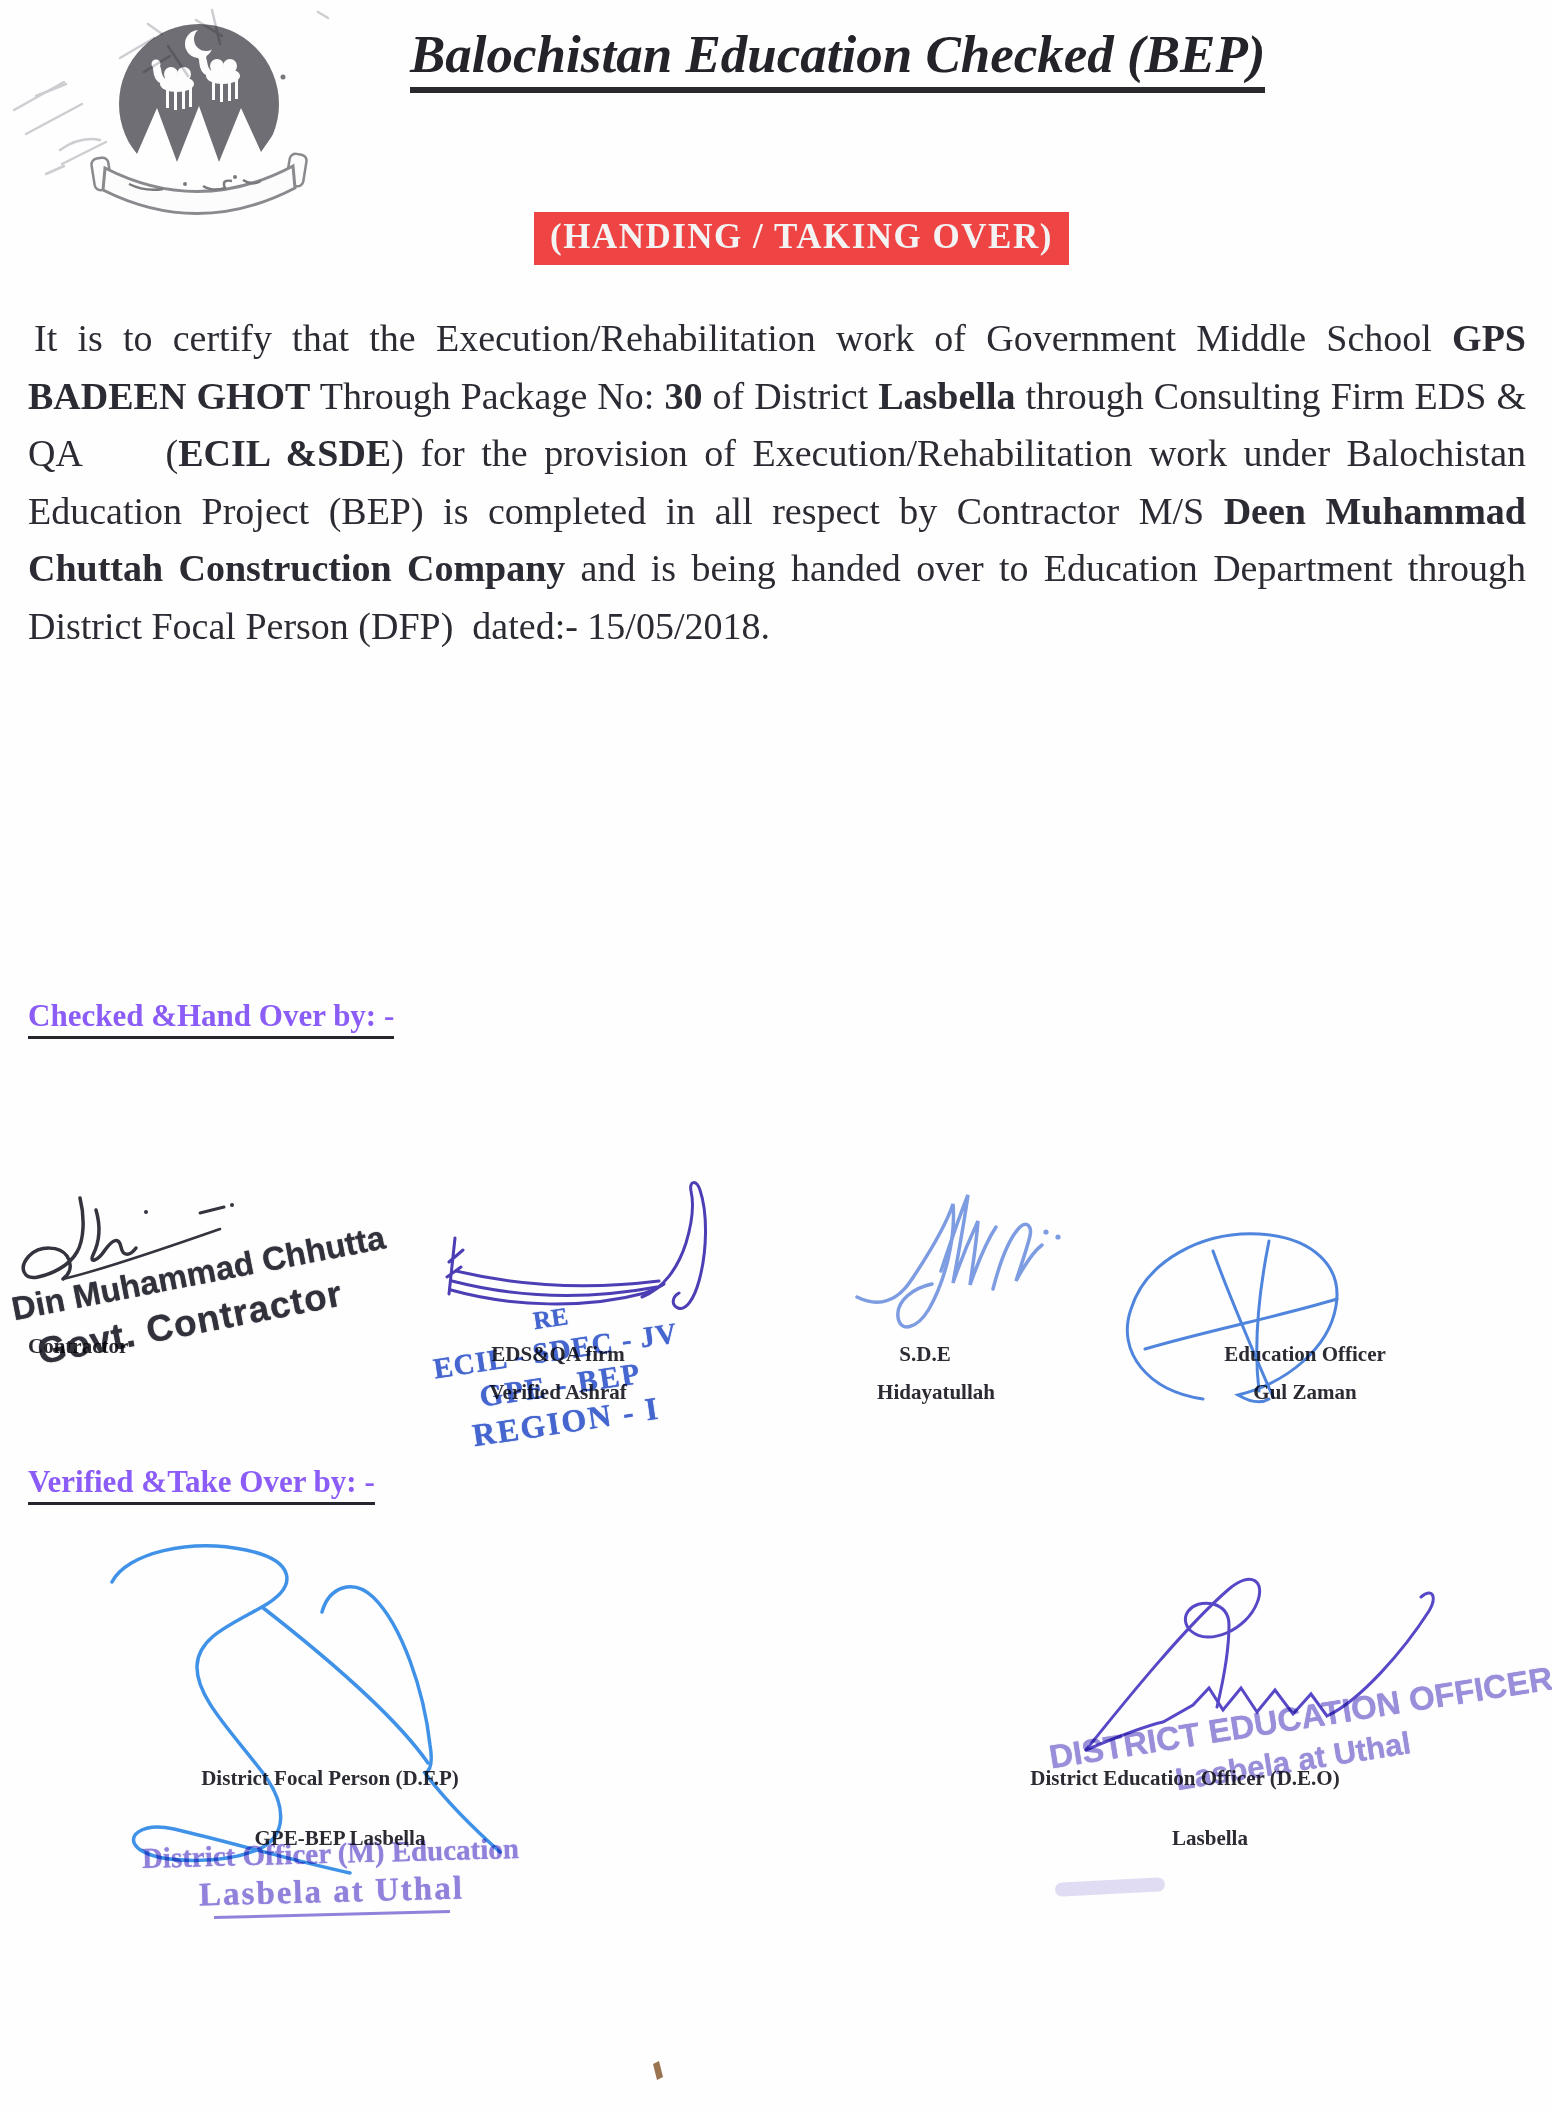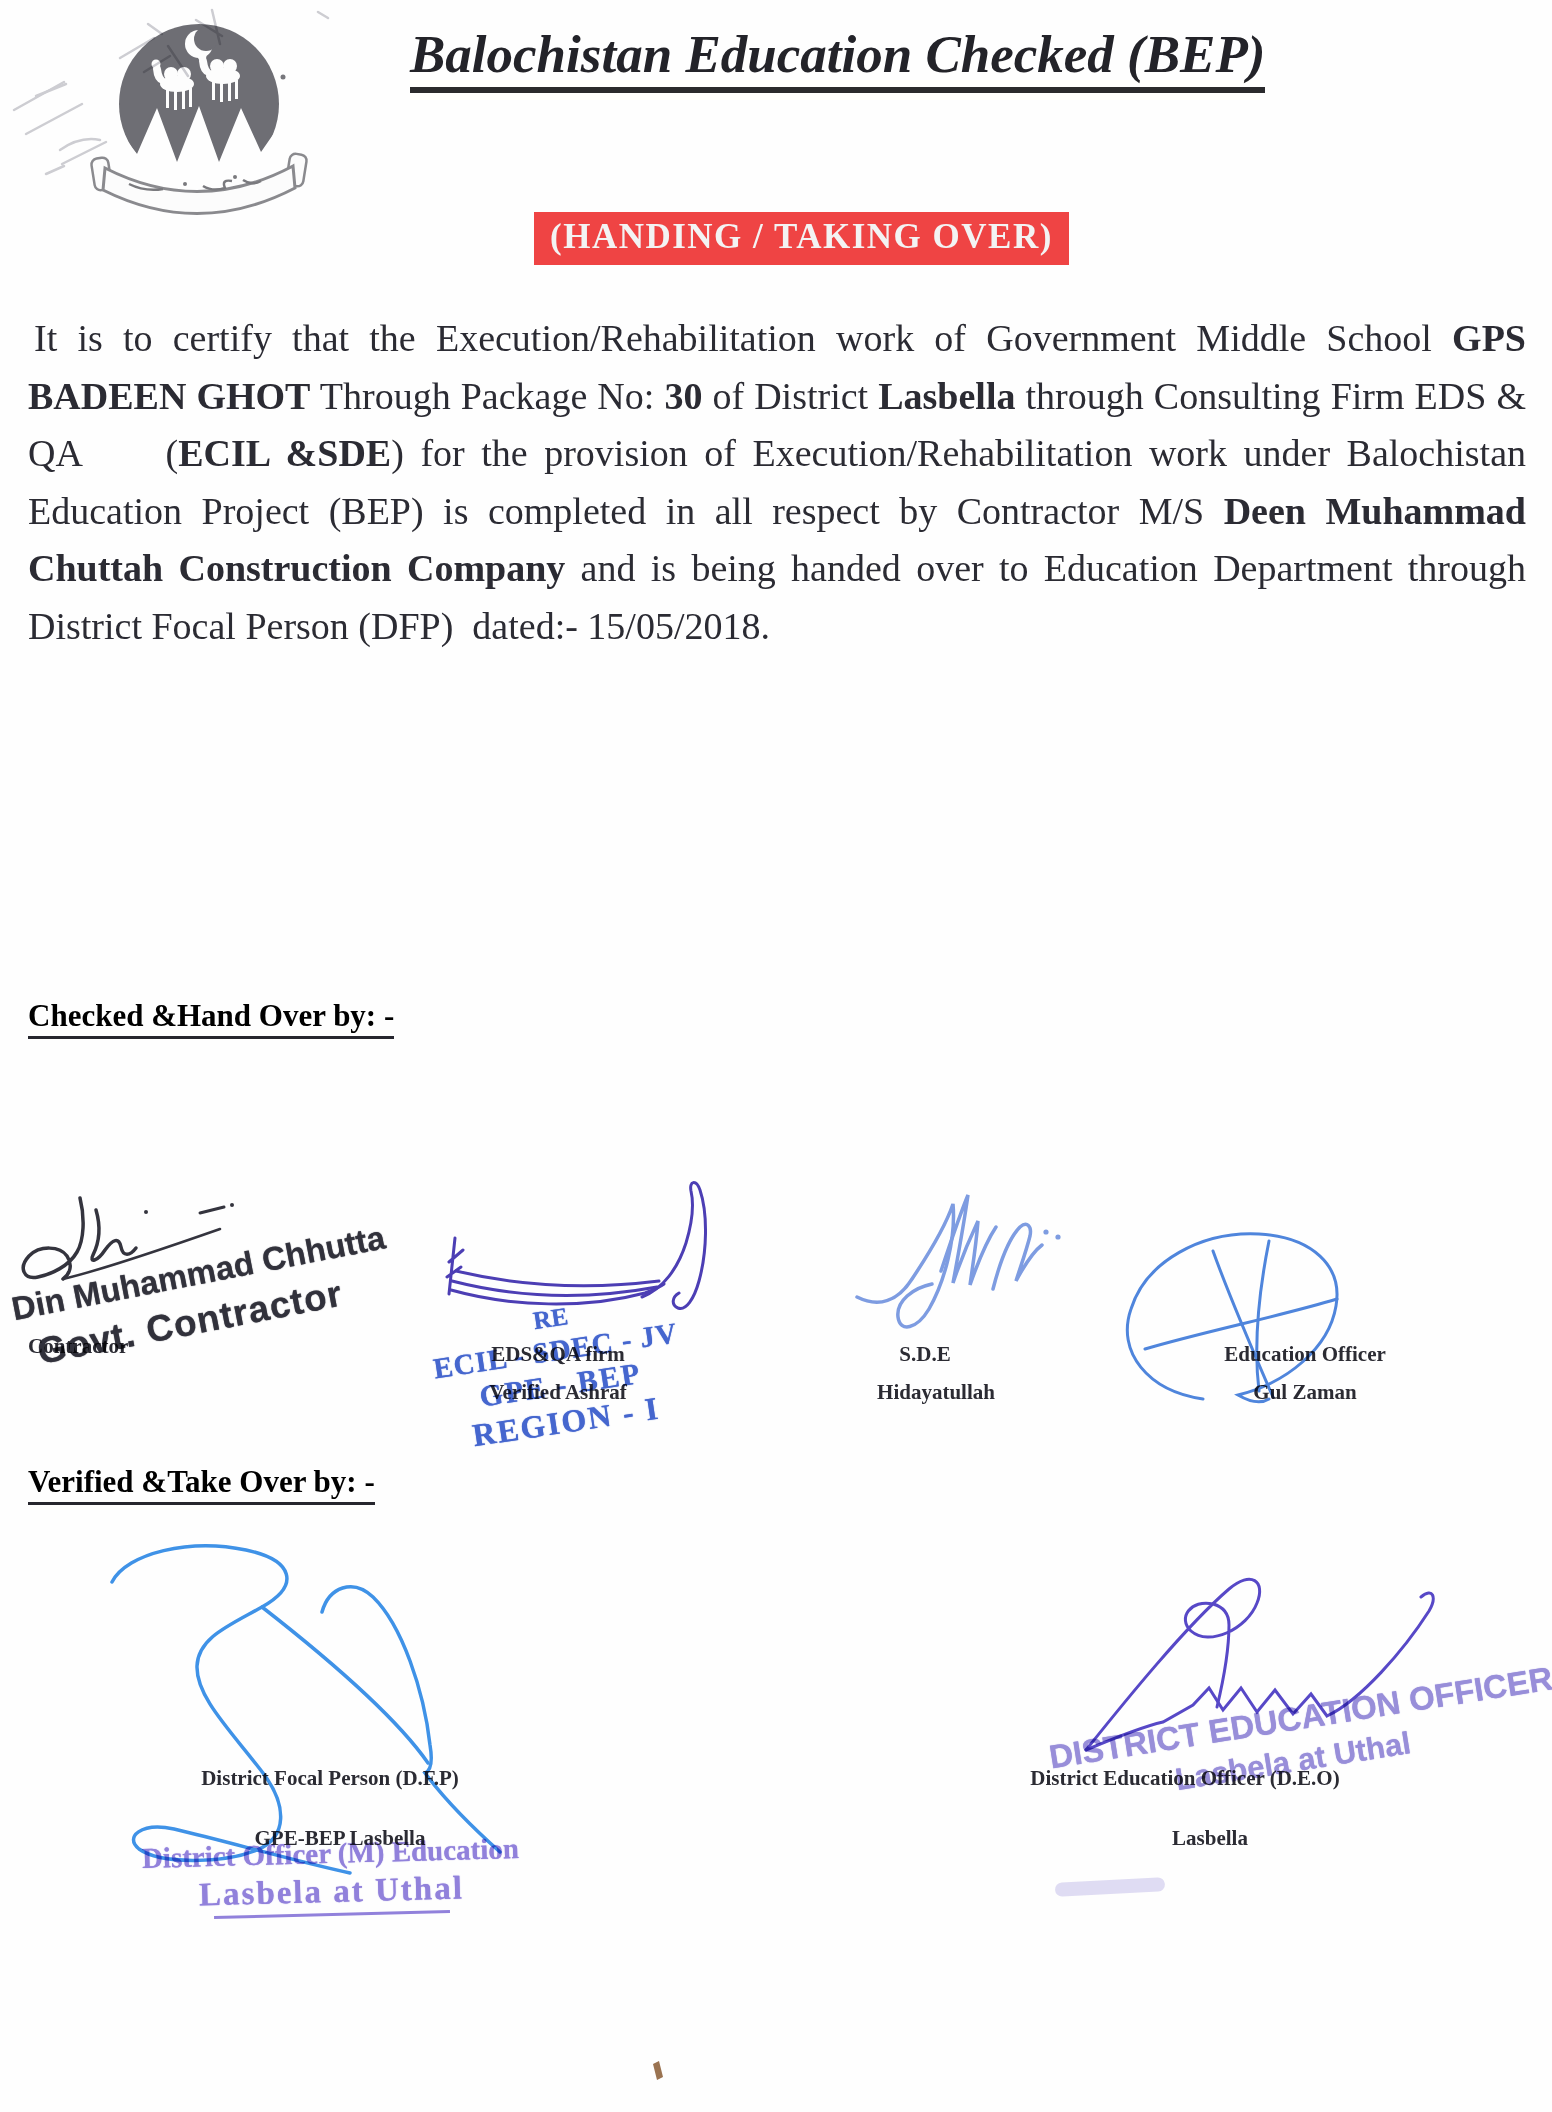--- a/index.html
+++ b/index.html
@@ -25,21 +25,21 @@
   
   .body-text{
     position:absolute; left:28px; top:272px; width:1498px;
     font-size:38px; line-height:57.5px; text-align:justify;
     color:#2b2b33; text-indent:6px;
   }
   .body-text .b{font-weight:bold;}
   
   .section-heading{
     position:absolute; left:28px; font-size:31px; font-weight:bold;
-    color:#000000; white-space:nowrap;
+    color:#8b5cf6; white-space:nowrap;
   }
   .section-heading span{border-bottom:3px solid #26262e; padding-bottom:3px;}
   .heading-checked{top:998px;}
   .heading-verified{top:1464px;}
   
   .lbl{
     position:absolute; font-weight:bold; font-size:21px; color:#2b2b33;
     text-align:center; white-space:nowrap;margin-top:28px;
   }
   .lbl-contractor{left:28px; top:1306px; text-align:left;}

